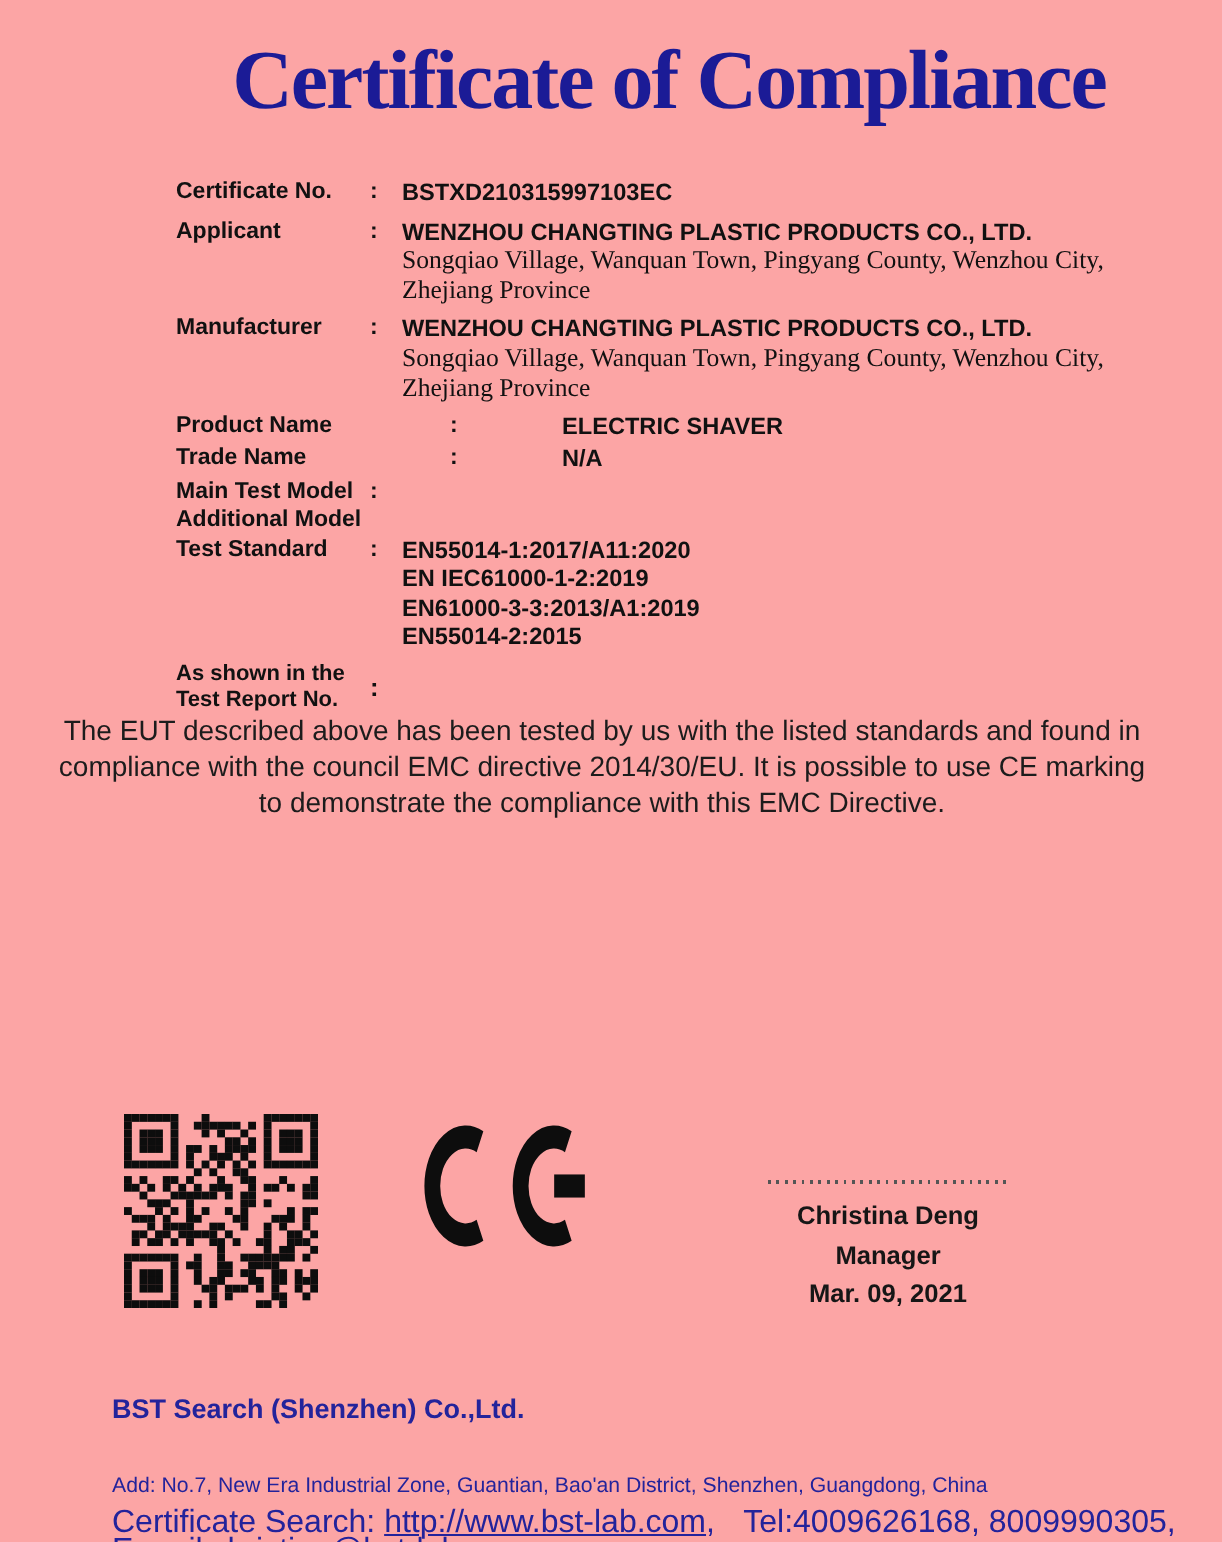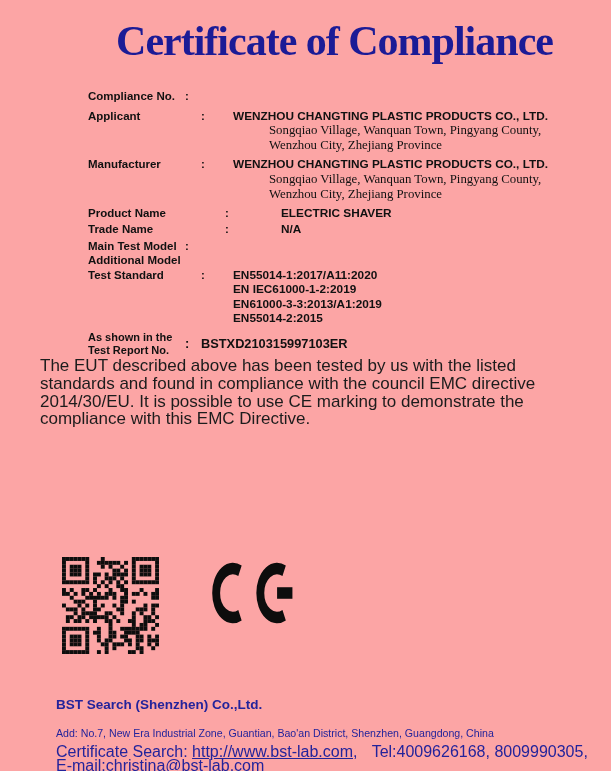--- a/index.html
+++ b/index.html
@@ -16,62 +16,65 @@
   }
   
   .fields{position:absolute;left:88px;top:89px;width:500px;}
   .row{display:flex;align-items:flex-start;}
   .lbl{width:97px;flex:none;font-weight:bold;font-size:11.5px;line-height:14.5px;}
   .sep{width:16px;flex:none;font-weight:bold;font-size:11.5px;line-height:14.5px;}
   .val{flex:1;min-width:0;}
   .vline{font-weight:bold;font-size:11.8px;line-height:14.5px;}
   .addr{
     font-family:"Liberation Serif","DejaVu Serif",serif;font-weight:normal;
-    font-size:12.8px;line-height:15px;margin-left:36px;
+    font-size:12.8px;line-height:15px;
   }
   .mb5{margin-bottom:5px;}
-  .mb4{margin-bottom:4px;gap:16px;}
+  .mb4{margin-bottom:4px;}
   .mb2{margin-bottom:2px;gap:40px;}
   .report-row .lbl{font-size:11px;line-height:13.5px;padding-top:1px;}
   .report-row .sep,.report-row .vline{font-size:12.8px;line-height:27px;}
   
   .statement{
-    position:absolute;left:40px;top:357px;width:546px;
-    font-size:17px;line-height:17.8px;color:#1c1c1c;
+    position:absolute;left:28px;top:357px;width:546px;
+    font-size:14px;line-height:17.8px;color:#1c1c1c;text-align:center;
   }
   .statement p{margin:0;}
   
   .qr{position:absolute;left:62px;top:557px;width:97px;height:97px;}
   .ce{position:absolute;left:212px;top:559px;width:86px;height:68px;}
   .sig{position:absolute;left:380px;top:590px;width:128px;text-align:center;}
   .sig-line{
     height:2px;margin:0 4px 6px 4px;
     background-image:repeating-linear-gradient(90deg,#555 0 1.4px,transparent 1.4px 4.2px);
   }
   .sig-text{font-weight:bold;font-size:12.8px;line-height:19.5px;color:#161616;}
   
   .footer{position:absolute;left:56px;top:697px;width:540px;color:#23239b;}
   .f-company{font-weight:bold;font-size:13.5px;line-height:16px;}
-  .f-address{font-size:10.6px;line-height:12px;margin-top:14px;}
+  .f-address{font-size:10.6px;line-height:12px;margin-top:24px;}
   .f-search{font-size:16px;line-height:14px;margin-top:6px;}
   .f-link{color:#23239b;text-decoration:underline;cursor:pointer;}
   .f-sp{display:inline-block;width:10px;}
 </style>
 </head>
 <body>
 
 <div class="page">
 
   <div class="title">Certificate of Compliance</div>
 
   <div class="fields">
 
     <div class="row mb5">
-      <div class="lbl">Compliance No.</div>
-      <div class="sep">:</div>
+      <div class="lbl">Certificate No.</div>
+      <div class="sep">:</div>
+      <div class="val">
+          <div class="vline">BSTXD210315997103EC</div>
+        </div>
     </div>
 
     <div class="row mb4">
       <div class="lbl">Applicant</div>
       <div class="sep">:</div>
       <div class="val">
         <div class="vline">WENZHOU CHANGTING PLASTIC PRODUCTS CO., LTD.</div>
         <div class="addr">Songqiao Village, Wanquan Town, Pingyang County, Wenzhou City, Zhejiang Province</div>
       </div>
     </div>
@@ -121,23 +124,20 @@
         <div class="vline">EN55014-2:2015</div>
       </div>
     </div>
 
     <div class="row report-row">
       <div class="lbl">
         <div>As shown in the</div>
         <div>Test Report No.</div>
       </div>
       <div class="sep">:</div>
-      <div class="val">
-          <div class="vline">BSTXD210315997103ER</div>
-        </div>
     </div>
 
   </div>
 
   <div class="statement">
     <p>The EUT described above has been tested by us with the listed standards and found in compliance with the council EMC directive 2014/30/EU. It is possible to use CE marking to demonstrate the compliance with this EMC Directive.</p>
   </div>
 
   <svg class="qr" viewBox="0 0 100 100" aria-hidden="true">
       <rect x="0.00" y="0.00" width="4.05" height="4.05" fill="#0d0d0d"></rect>
@@ -440,20 +440,26 @@
       <rect x="72.00" y="96.00" width="4.05" height="4.05" fill="#0d0d0d"></rect>
       <rect x="80.00" y="96.00" width="4.05" height="4.05" fill="#0d0d0d"></rect>
     </svg>
 
   <svg class="ce" viewBox="0 0 185 100" preserveAspectRatio="none" aria-hidden="true">
     <path d="M 60.2 17.4 A 36 36 0 1 0 60.2 82.6" fill="none" stroke="#0d0d0d" stroke-width="17"></path>
     <path d="M 155.2 17.4 A 36 36 0 1 0 155.2 82.6" fill="none" stroke="#0d0d0d" stroke-width="17"></path>
     <line x1="140" y1="50" x2="173" y2="50" stroke="#0d0d0d" stroke-width="17"></line>
   </svg>
 
+  <div class="sig">
+    <div class="sig-line"></div>
+    <div class="sig-text">Christina Deng</div>
+    <div class="sig-text">Manager</div>
+    <div class="sig-text">Mar. 09, 2021</div>
+  </div>
 
   <div class="footer">
     <div class="f-company">BST Search (Shenzhen) Co.,Ltd.</div>
     <div class="f-address">Add: No.7, New Era Industrial Zone, Guantian, Bao'an District, Shenzhen, Guangdong, China</div>
     <div class="f-search">
       <span>Certificate Search:</span>
       <a class="f-link">http://www.bst-lab.com</a><span>,</span><span class="f-sp"></span>
       <span>Tel:4009626168, 8009990305, E-mail:christina@bst-lab.com</span>
     </div>
   </div>

